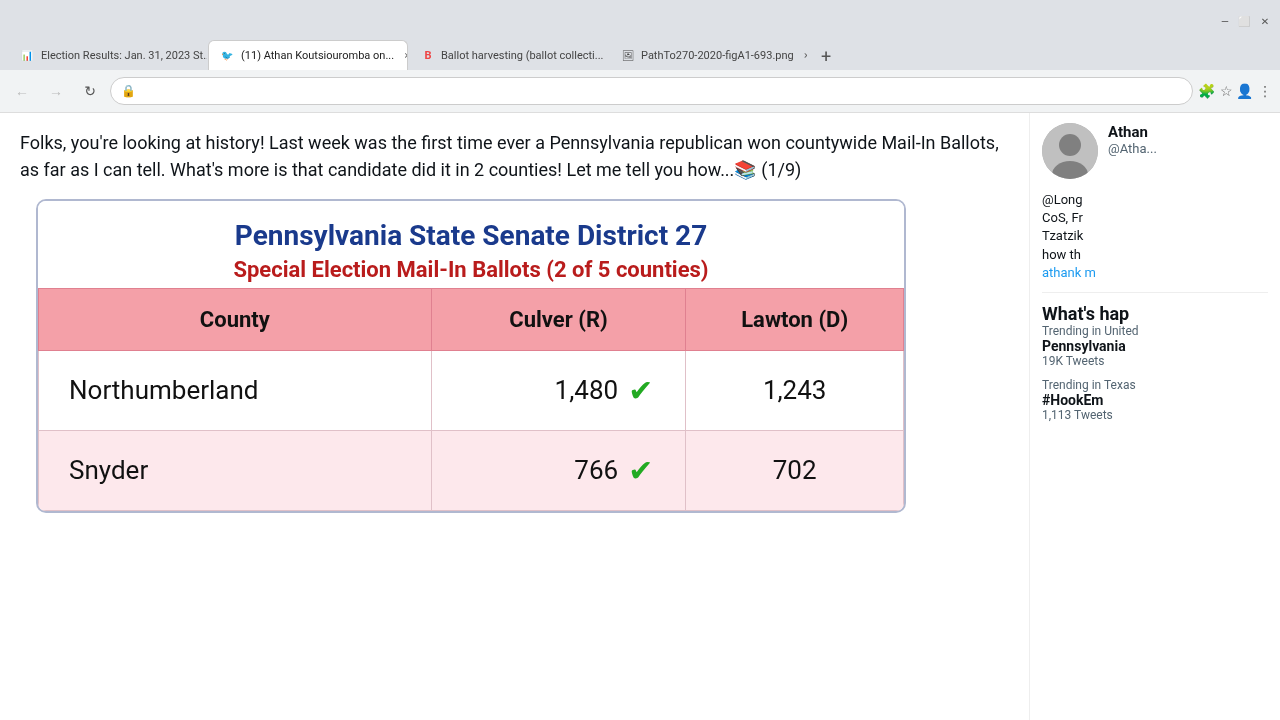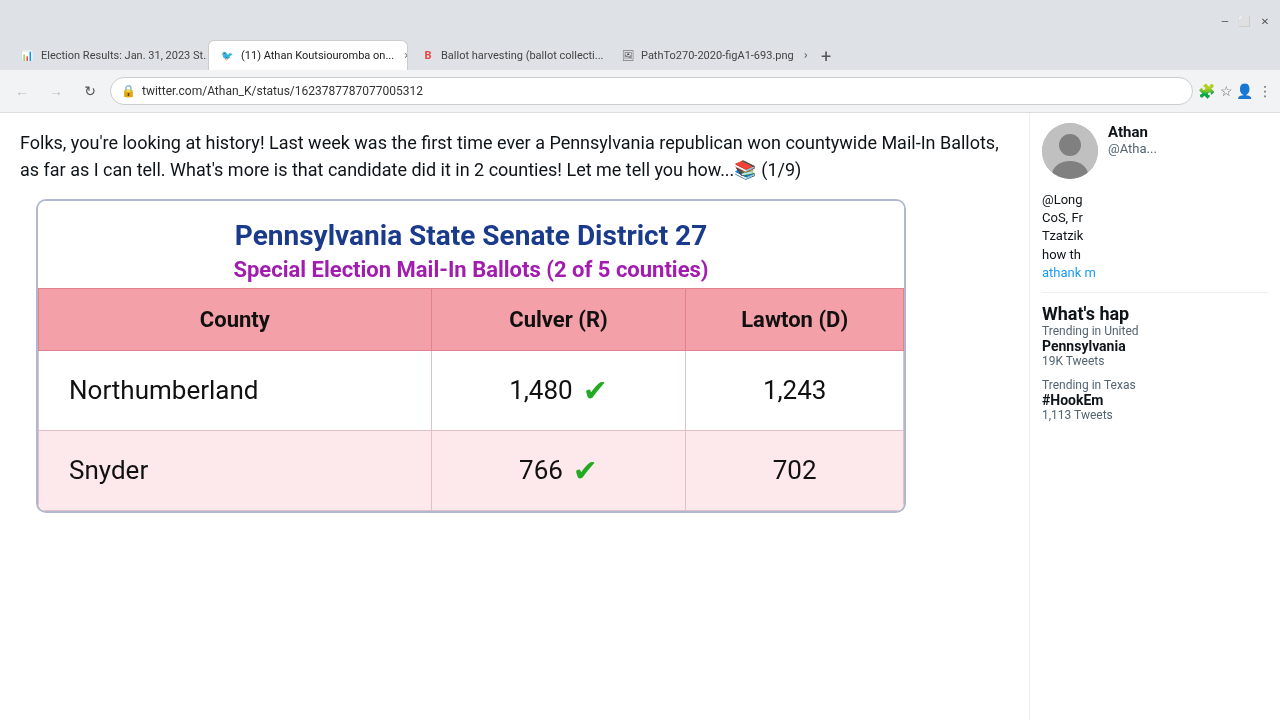--- a/index.html
+++ b/index.html
@@ -183,21 +183,21 @@
     }
     .table-title h1 {
       font-size: 28px;
       font-weight: 700;
       color: #1a3a8c;
       line-height: 1.2;
     }
     .table-title h2 {
       font-size: 22px;
       font-weight: 700;
-      color: #a21caf;
+      color: #b91c1c;
       margin-top: 4px;
     }
 
     .data-table {
       width: 100%;
       border-collapse: collapse;
     }
     .data-table th {
       background: #f4a0a8;
       padding: 18px 16px;
@@ -226,21 +226,21 @@
       padding-left: 30px;
     }
     .checkmark {
       color: #22aa22;
       font-size: 30px;
       margin-left: 6px;
     }
     .cell-with-check {
       display: flex;
       align-items: center;
-      justify-content: center;
+      justify-content: flex-end;
       gap: 4px;
     }
 
     
     .right-sidebar {
       width: 251px;
       background: #fff;
       border-left: 1px solid #eee;
       padding: 10px 12px;
       overflow: hidden;
@@ -354,21 +354,20 @@
     </div>
     <div class="new-tab-btn">+</div>
   </div>
 
   <div class="address-bar">
     <div class="nav-btn disabled">←</div>
     <div class="nav-btn disabled">→</div>
     <div class="nav-btn">↻</div>
     <div class="url-bar">
       <span>🔒</span>
-      <span class="url-text">twitter.com/Athan_K/status/1623787787077005312</span>
     </div>
     <div class="addr-icons">
       <span class="addr-icon">🧩</span>
       <span class="addr-icon">☆</span>
       <span class="addr-icon">👤</span>
       <span class="addr-icon">⋮</span>
     </div>
   </div>
 </div>
 

